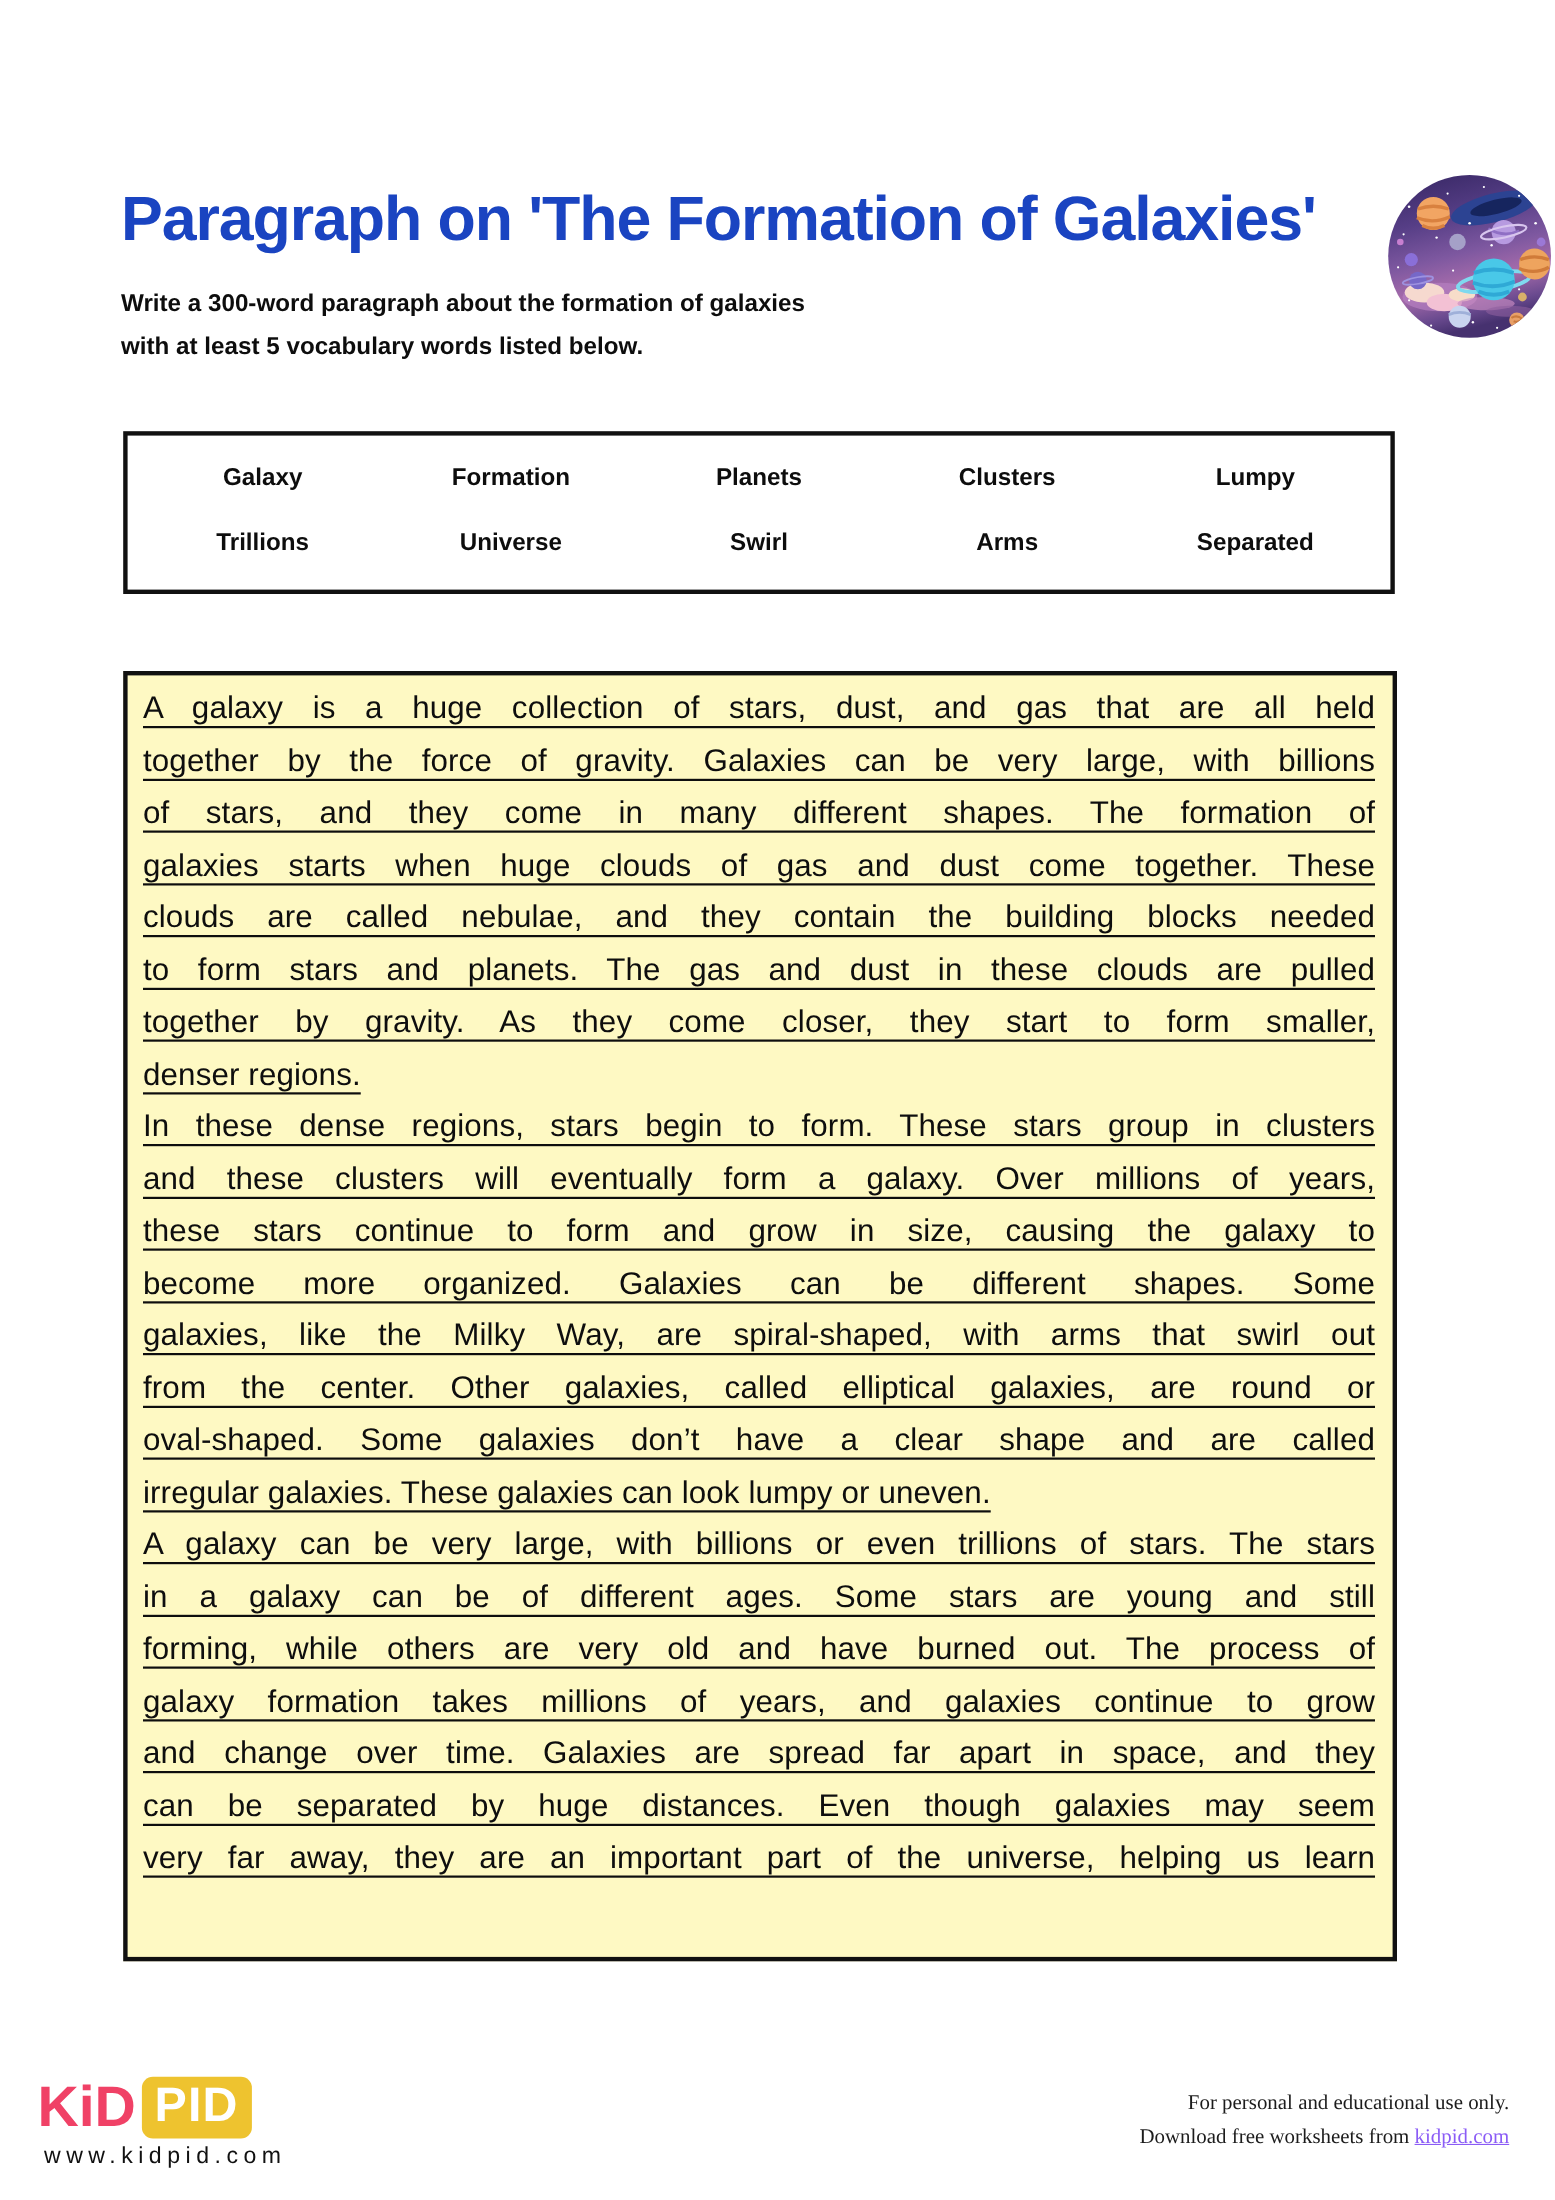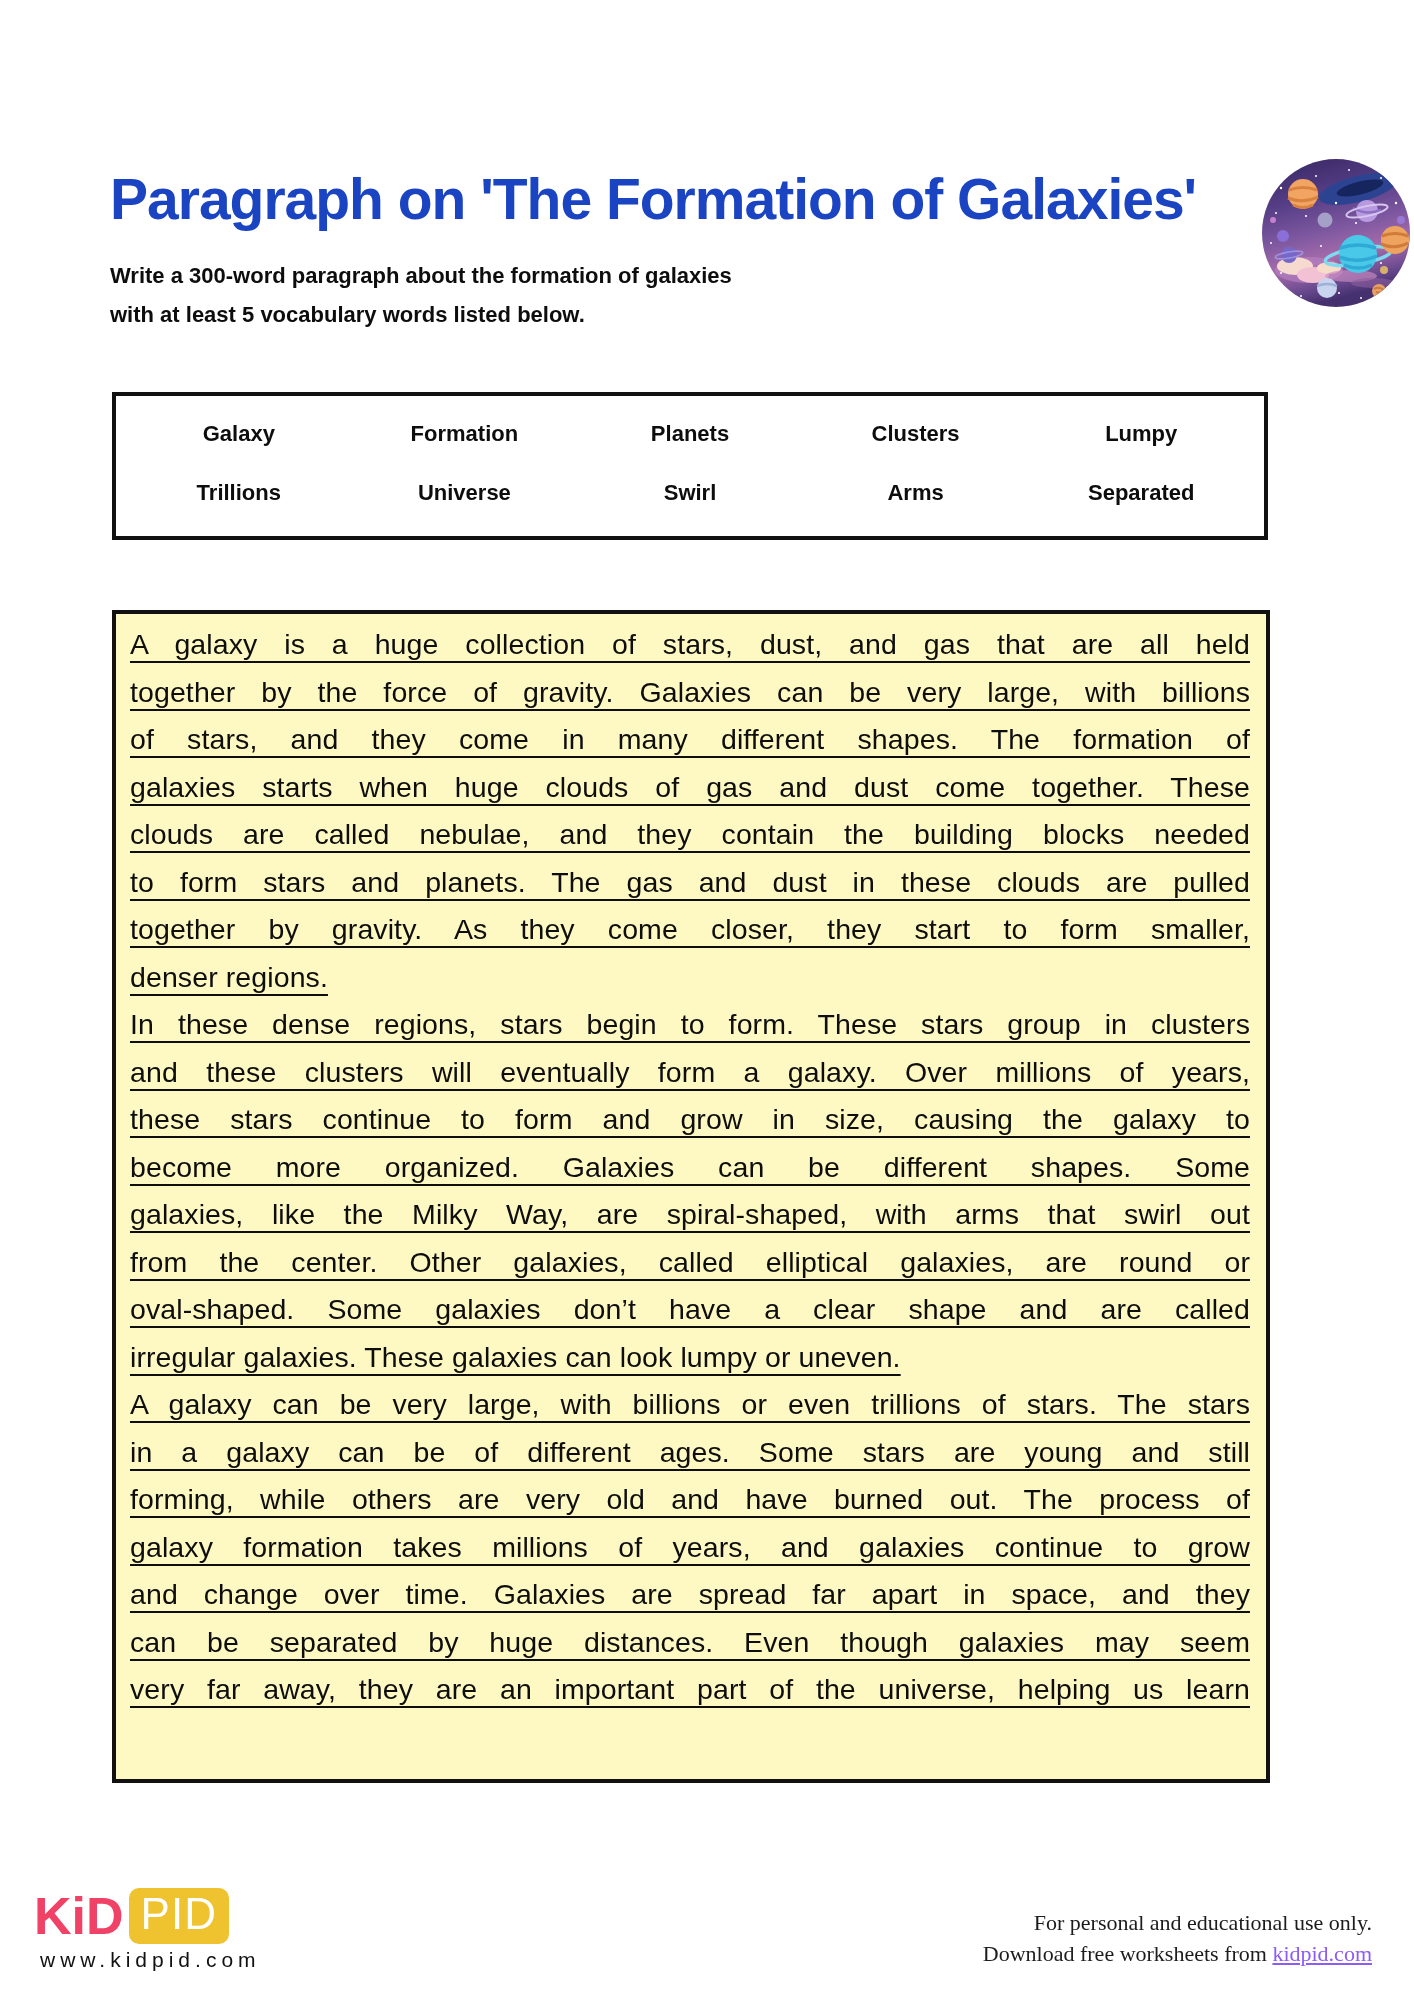--- a/index.html
+++ b/index.html
@@ -46,28 +46,28 @@
     text-underline-offset:7px;
     text-decoration-color:#0e0e0e;
   }
   
   #logo{left:34px;top:1886px;display:flex;align-items:center;}
   #logo-kid{font-size:52px;font-weight:800;color:#f04166;letter-spacing:0px;}
   #logo-pid-box{
     margin-left:5px;background:#eec32f;border-radius:10px;
     padding:1px 12px 5px 12px;display:inline-block;
   }
-  #logo-pid{font-size:44px;font-weight:400;color:#ffffff;letter-spacing:1px;}
+  #logo-pid{font-size:44px;font-weight:700;color:#ffffff;letter-spacing:1px;}
   #site-url{
     left:40px;top:1948px;font-size:21px;letter-spacing:5px;color:#111;font-weight:500;
   }
   
   #usage{
     right:42px;top:1896px;text-align:right;
-    font-family:"Liberation Serif",serif;font-size:22px;line-height:31px;color:#1c1c1c;margin-top:11px;
+    font-family:"Liberation Serif",serif;font-size:19px;line-height:31px;color:#1c1c1c;
   }
   #usage a,#usage .link{text-decoration:underline;color:#8b5cf6;cursor:pointer;}
 </style>
 </head>
 <body>
 
 <div class="abs" id="title" style="color: rgb(26, 68, 193);">Paragraph on 'The Formation of Galaxies'</div>
 
 <div class="abs" id="subtitle">
   <div>Write a 300-word paragraph about the formation of galaxies</div>

